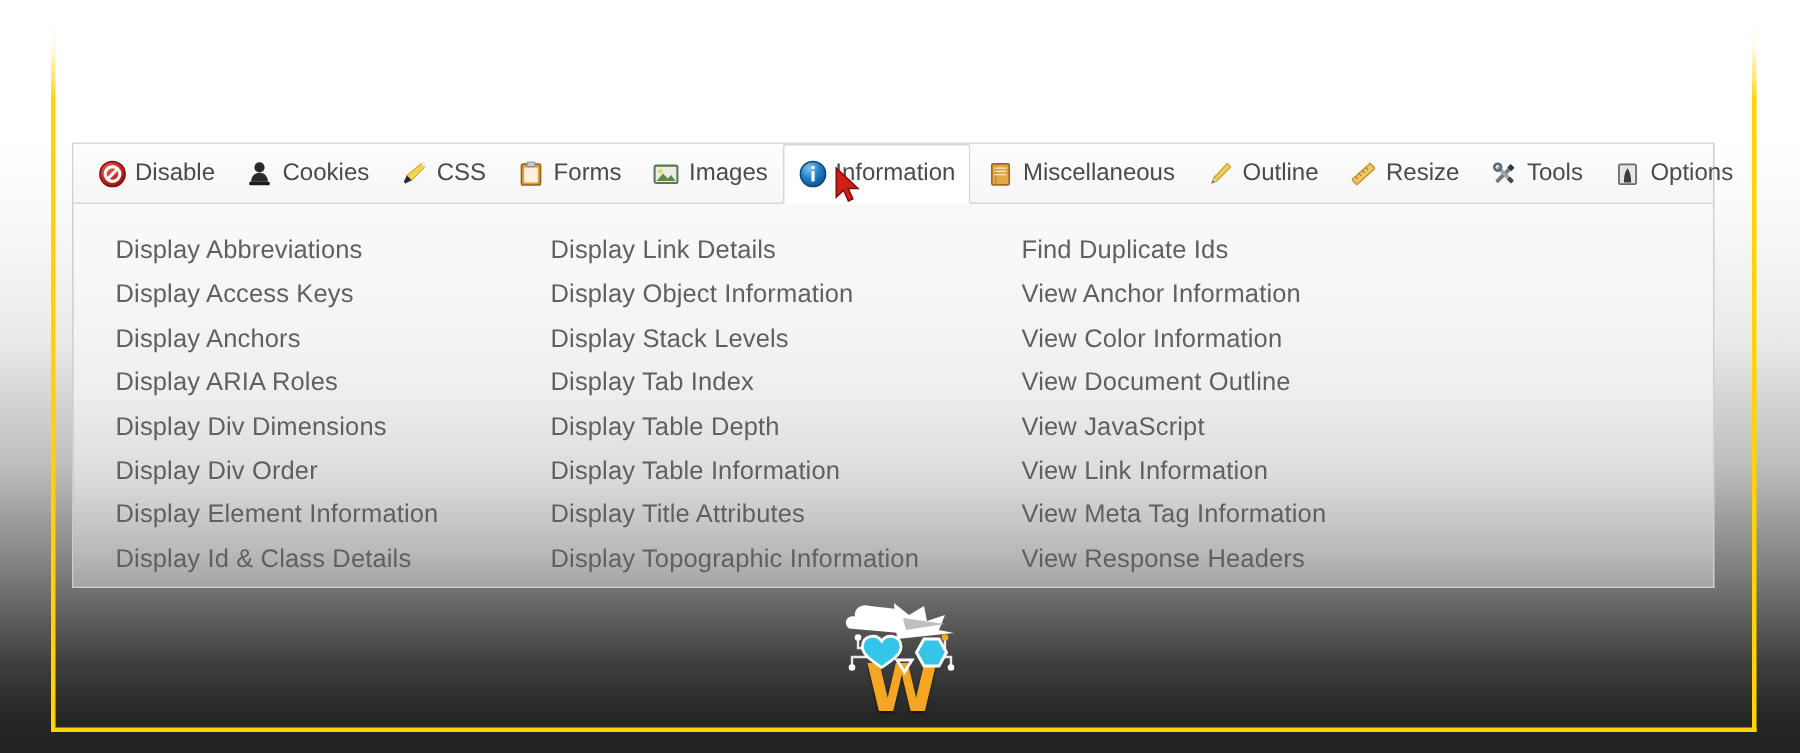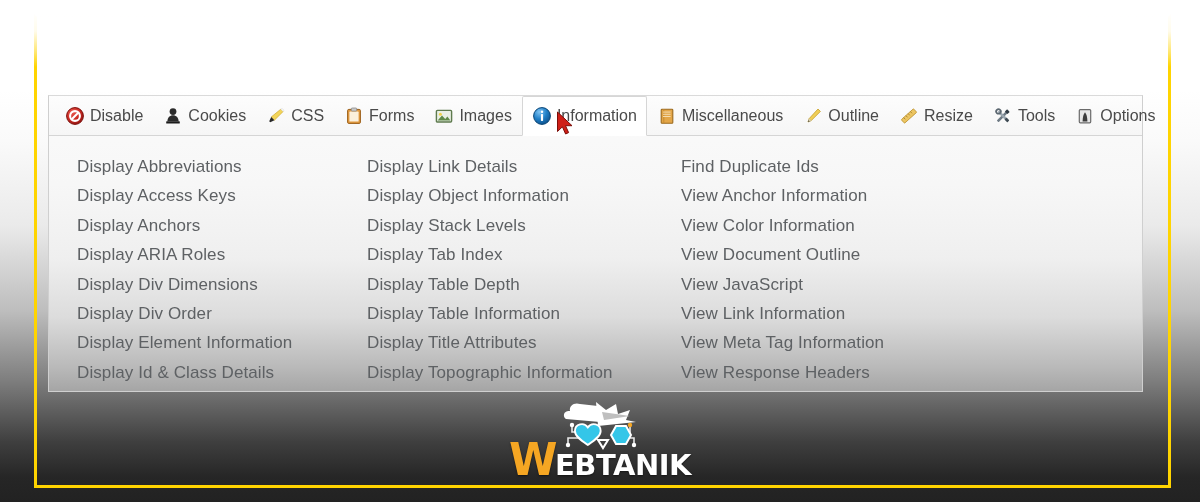--- a/index.html
+++ b/index.html
@@ -407,15 +407,14 @@
 
       <path d="M60 30 C56 24 46 26 46 34 C46 40 54 45 60 49 C66 45 74 40 74 34 C74 26 64 24 60 30 Z" transform="translate(-12,0) scale(0.92) translate(5,2)" fill="#34c6e8" stroke="#ffffff" stroke-width="2"></path>
 
       <polygon points="76,28 86,28 91,37 86,46 76,46 71,37" fill="#34c6e8" stroke="#ffffff" stroke-width="2"></polygon>
 
       <path d="M58 42 L68 42 L63 50 Z" fill="none" stroke="#ffffff" stroke-width="2"></path>
     </svg>
   </div>
   <div id="wm-text">
     <span id="wm-w">W</span>
-      <span id="wm-rest">EBTANIK</span>
   </div>
 </div>
 
 </body></html>

